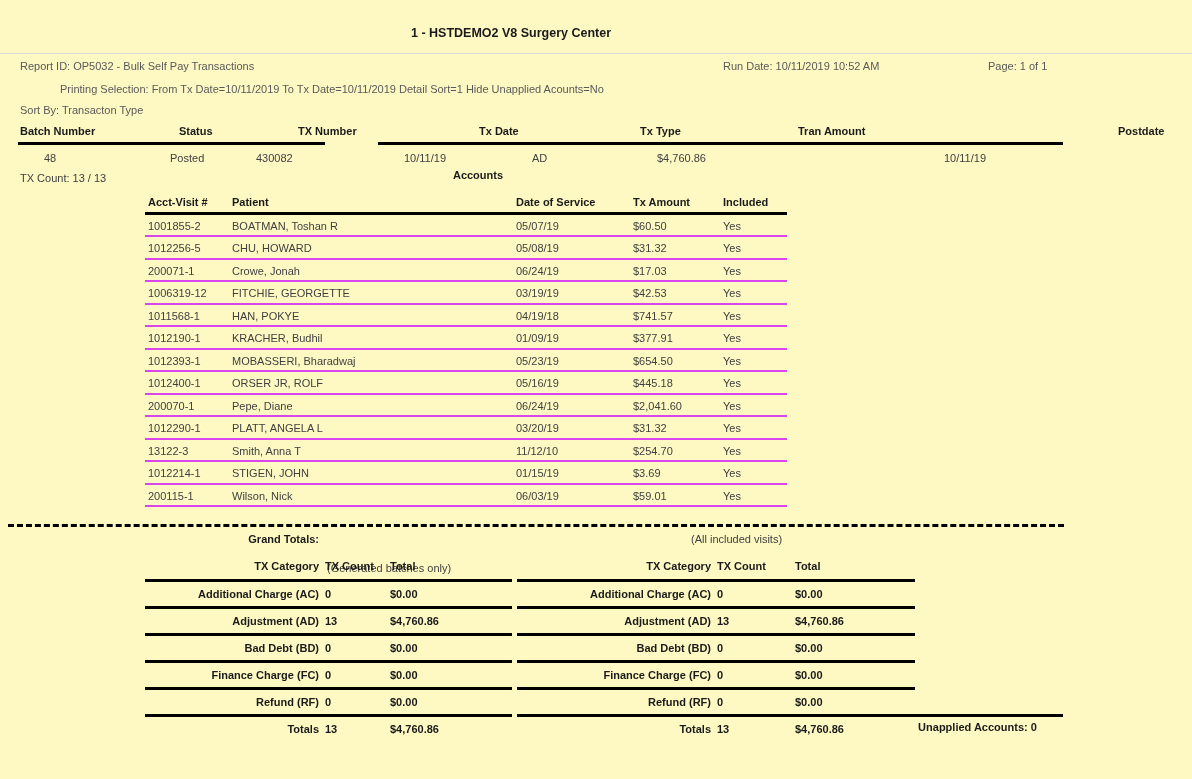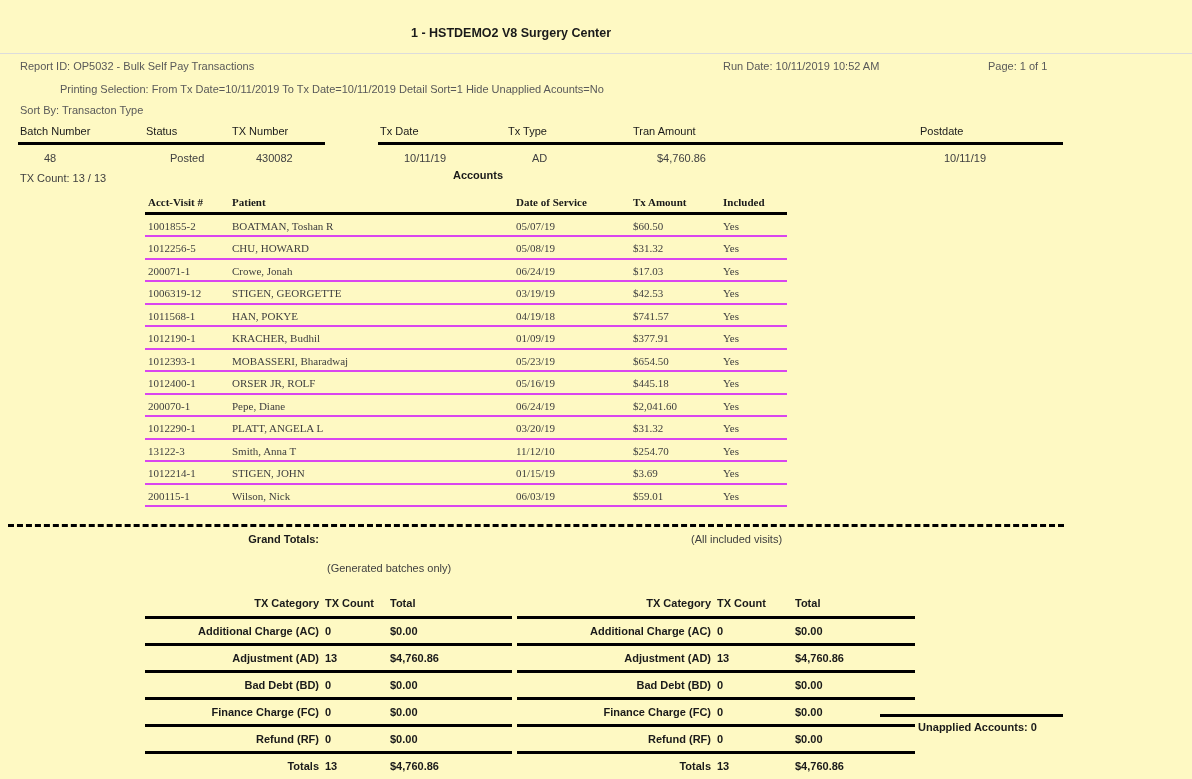--- a/index.html
+++ b/index.html
@@ -15,46 +15,46 @@
   .page-title { top:26px; left:0; width:1022px; text-align:center;
                 font-size:12.5px; font-weight:bold; color:#1a1a1a; }
 
   .hairline { top:53px; left:0; width:1192px; height:1px; background:#dcdcdc; }
 
   .blackline { background:#000; height:3px; }
 
   
   .batch { top:124px; left:20px; width:1044px; }
   .batch-grid { display:grid; grid-template-columns:126px 86px 148px 128px 125px 287px 144px; }
-  .batch-head { font-weight:normal; color:#1a1a1a; }
+  .batch-head { font-weight:bold; color:#1a1a1a;gap:33px; }
   .batch-vals { margin-top:13px; color:#404040;margin-left:24px; }
 
   
-  .acct-table { top:195px; left:145px; width:642px;font-family:Liberation Serif, serif; }
+  .acct-table { top:195px; left:145px; width:642px; }
   .acct-grid { display:grid; grid-template-columns:84px 284px 117px 90px 67px; }
   .acct-grid > div { padding-left:3px; }
   .acct-head { font-weight:bold; color:#1a1a1a; padding-bottom:3px; }
   .acct-topline { height:2.5px; background:#000; }
   .acct-row { height:22.5px; line-height:22.5px; border-bottom:2px solid #d946ef; }
 
   
   .dash { top:524px; left:8px; width:1056px; border-top:3px dashed #000; }
 
   
   .gt-label { top:532px; left:145px; width:174px; text-align:right; }
   .gt-gen-note { top:532px; left:327px; }
   .gt-inc-note { top:532px; left:667px; }
 
   .tot-table { top:557px; font-weight:bold; color:#1a1a1a; }
   .tot-left  { left:145px; width:367px; }
   .tot-right { left:517px; width:398px; }
   .tot-row { display:grid; height:24px; line-height:24px; }
   .tot-left  .tot-row { grid-template-columns:180px 57px 130px; }
   .tot-right .tot-row { grid-template-columns:200px 70px 128px; }
-  .tot-row.hdr { height:22px; line-height:18px;margin-top:37px; }
+  .tot-row.hdr { height:22px; line-height:18px; }
   .tot-line { height:3px; background:#000; }
   .c-right { text-align:right; padding-right:6px; }
   .c-center { text-align:left; }
   .c-left { text-align:left; padding-left:8px; }
 
   .unapplied-line { top:714px; left:880px; width:183px; height:3px; background:#000; }
   .unapplied { top:720px; left:890px; width:175px; text-align:center;
                font-weight:bold; color:#1a1a1a; }
 </style>
 </head>
@@ -125,21 +125,21 @@
         </div>
         <div class="acct-grid acct-row">
           <div>200071-1</div>
           <div>Crowe, Jonah</div>
           <div>06/24/19</div>
           <div>$17.03</div>
           <div>Yes</div>
         </div>
         <div class="acct-grid acct-row">
           <div>1006319-12</div>
-          <div>STIGEN, GEORGETTE</div>
+          <div>FITCHIE, GEORGETTE</div>
           <div>03/19/19</div>
           <div>$42.53</div>
           <div>Yes</div>
         </div>
         <div class="acct-grid acct-row">
           <div>1011568-1</div>
           <div>HAN, POKYE</div>
           <div>04/19/18</div>
           <div>$741.57</div>
           <div>Yes</div>

